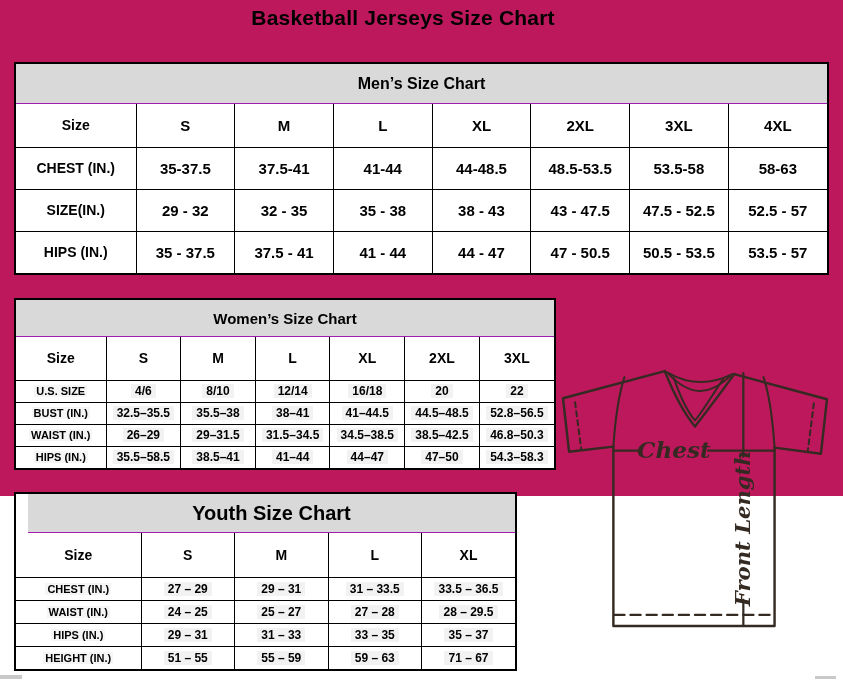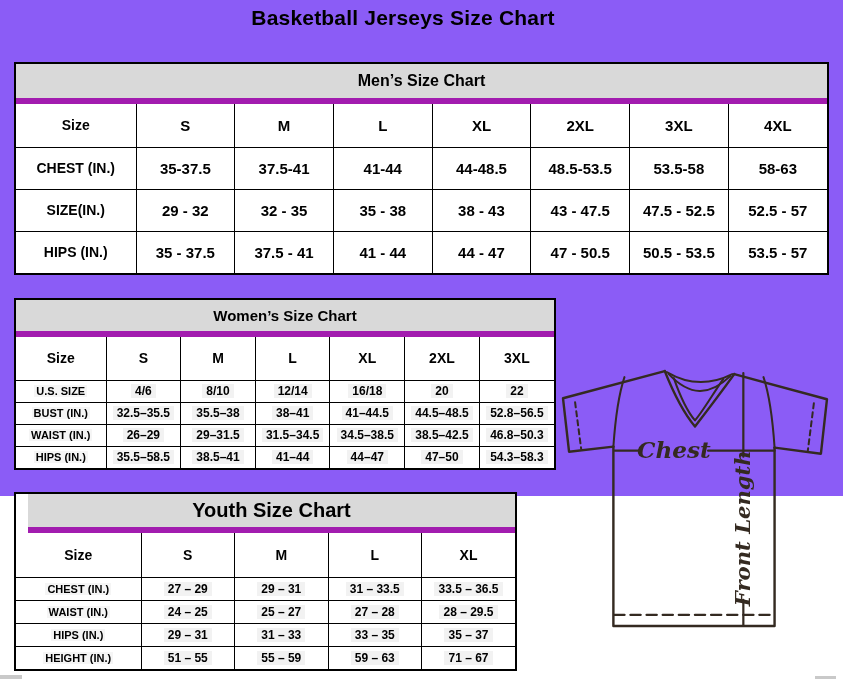--- a/index.html
+++ b/index.html
@@ -1,26 +1,26 @@
 <!DOCTYPE html>
 <html><head>
 <meta charset="utf-8">
 <style>
   * { margin:0; padding:0; box-sizing:border-box; }
   html,body { width:843px; height:679px; background:#ffffff; overflow:hidden;
               font-family:"Liberation Sans", sans-serif; color:#000; }
-  .stage { position:relative; width:843px; height:496px; background:#8b5cf6; }
+  .stage { position:relative; width:843px; height:496px; background:#be185d; }
 
   .page-title { position:absolute; left:0; top:6px; width:806px; text-align:center;
                 font-size:21px; font-weight:bold; letter-spacing:0.2px; }
 
   
   .size-table { position:absolute; border:2px solid #000; background:#fff; }
   .tbl-title  { background:#d9d9d9; text-align:center; font-weight:bold;
-                border-bottom:6px solid #a21caf; display:flex; align-items:center; justify-content:center; }
+                border-bottom:1px solid #a21caf; display:flex; align-items:center; justify-content:center; }
   .size-table table { width:100%; border-collapse:collapse; table-layout:fixed; }
   .size-table th, .size-table td { border:1px solid #000; text-align:center;
                 font-weight:bold; vertical-align:middle; padding:0; }
   .size-table tr > *:first-child { border-left:none; }
   .size-table tr > *:last-child  { border-right:none; }
   .size-table tr:last-child > *  { border-bottom:none; }
   .size-table thead tr > * { border-top:none; }
 
   
   #tbl-men { left:14px; top:62px; width:815px; }

